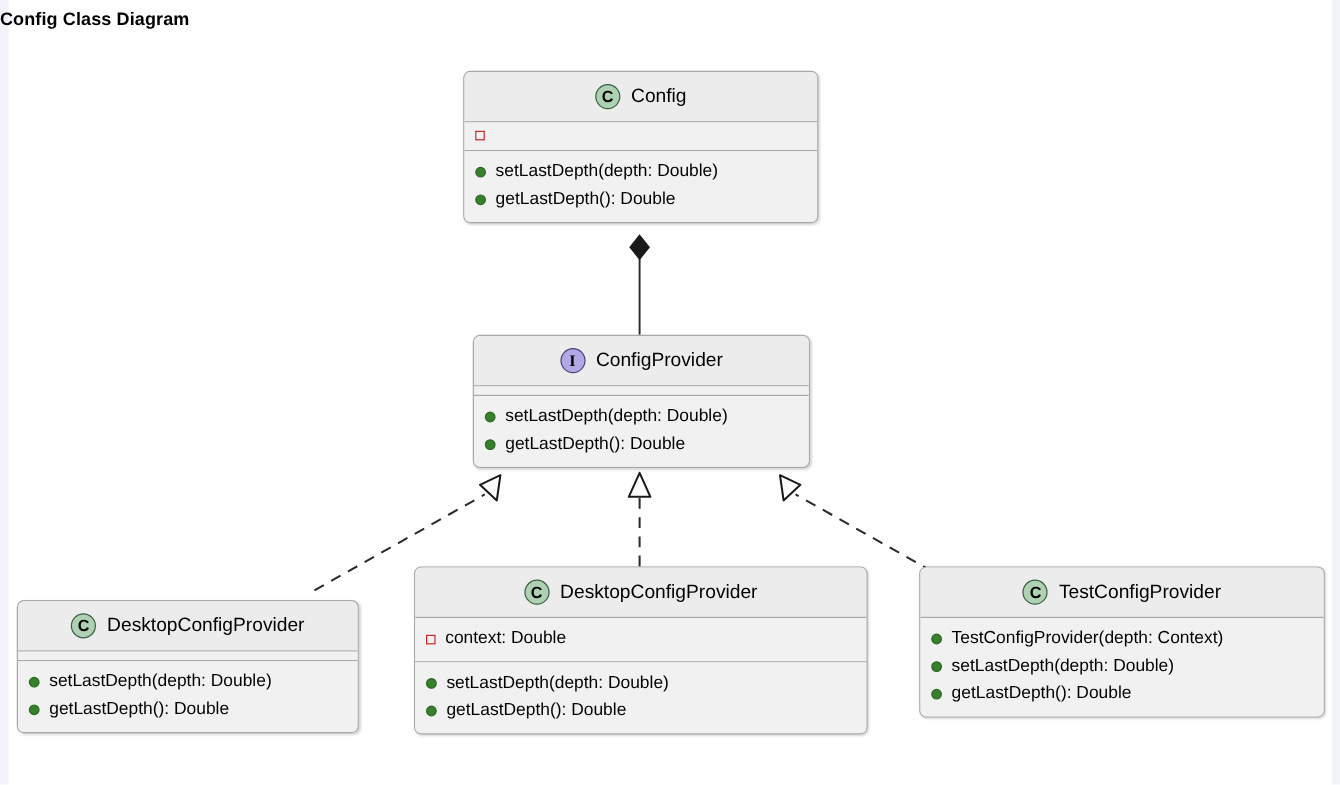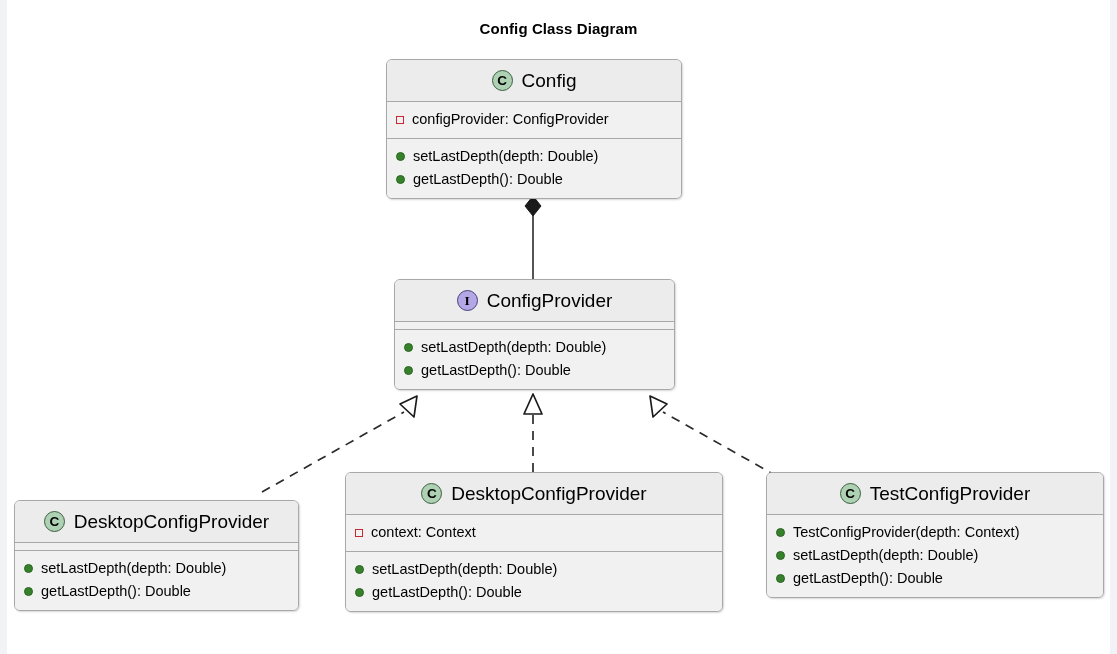--- a/index.html
+++ b/index.html
@@ -25,23 +25,22 @@
     height: 654px;
     width: 7px;
     background: #F2F3F7;
   }
   .gutter.left  { left: 0; }
   .gutter.right { right: 0; }
 
   #diagram-title {
     position: absolute;
     left: 0;
-    top: 20px;
+    top: 8px;
     width: 1117px;
-    text-align: center;
     font-size: 15px;
     font-weight: bold;
     color: #000000;
     letter-spacing: 0.1px;
     white-space: nowrap;
   }
 
   
   .uml-box {
     position: absolute;
@@ -57,21 +56,21 @@
     display: flex;
     align-items: center;
     justify-content: center;
     gap: 9px;
     height: 41px;
     background: #ECECEC;
     border-bottom: 1px solid #A8A8A8;
     padding: 0 10px;
   }
   .uml-name {
-    font-size: 19px;
+    font-size: 16px;
     color: #000000;
     white-space: nowrap;
   }
   .uml-name.italic { }
 
   .compartment {
     background: #F1F1F1;
     padding: 6px 0 7px 0;
   }
   .compartment.attrs { border-bottom: 1px solid #A8A8A8; }
@@ -175,21 +174,20 @@
   </svg>
 
   <div class="uml-box" style="left:386px; top:59px; width:296px;">
     <div class="uml-header">
       <span class="icon-circle icon-class">C</span>
       <span class="uml-name">Config</span>
     </div>
     <div class="compartment attrs">
       <div class="member">
         <span class="marker-private"></span>
-        <span>configProvider: ConfigProvider</span>
       </div>
     </div>
     <div class="compartment methods">
       <div class="member">
         <span class="marker-public"></span>
         <span>setLastDepth(depth: Double)</span>
       </div>
       <div class="member">
         <span class="marker-public"></span>
         <span>getLastDepth(): Double</span>
@@ -234,21 +232,21 @@
   </div>
 
   <div class="uml-box" style="left:345px; top:472px; width:378px;">
     <div class="uml-header">
       <span class="icon-circle icon-class">C</span>
       <span class="uml-name">DesktopConfigProvider</span>
     </div>
     <div class="compartment attrs">
       <div class="member">
         <span class="marker-private"></span>
-        <span>context: Context</span>
+        <span>context: Double</span>
       </div>
     </div>
     <div class="compartment methods">
       <div class="member">
         <span class="marker-public"></span>
         <span>setLastDepth(depth: Double)</span>
       </div>
       <div class="member">
         <span class="marker-public"></span>
         <span>getLastDepth(): Double</span>

